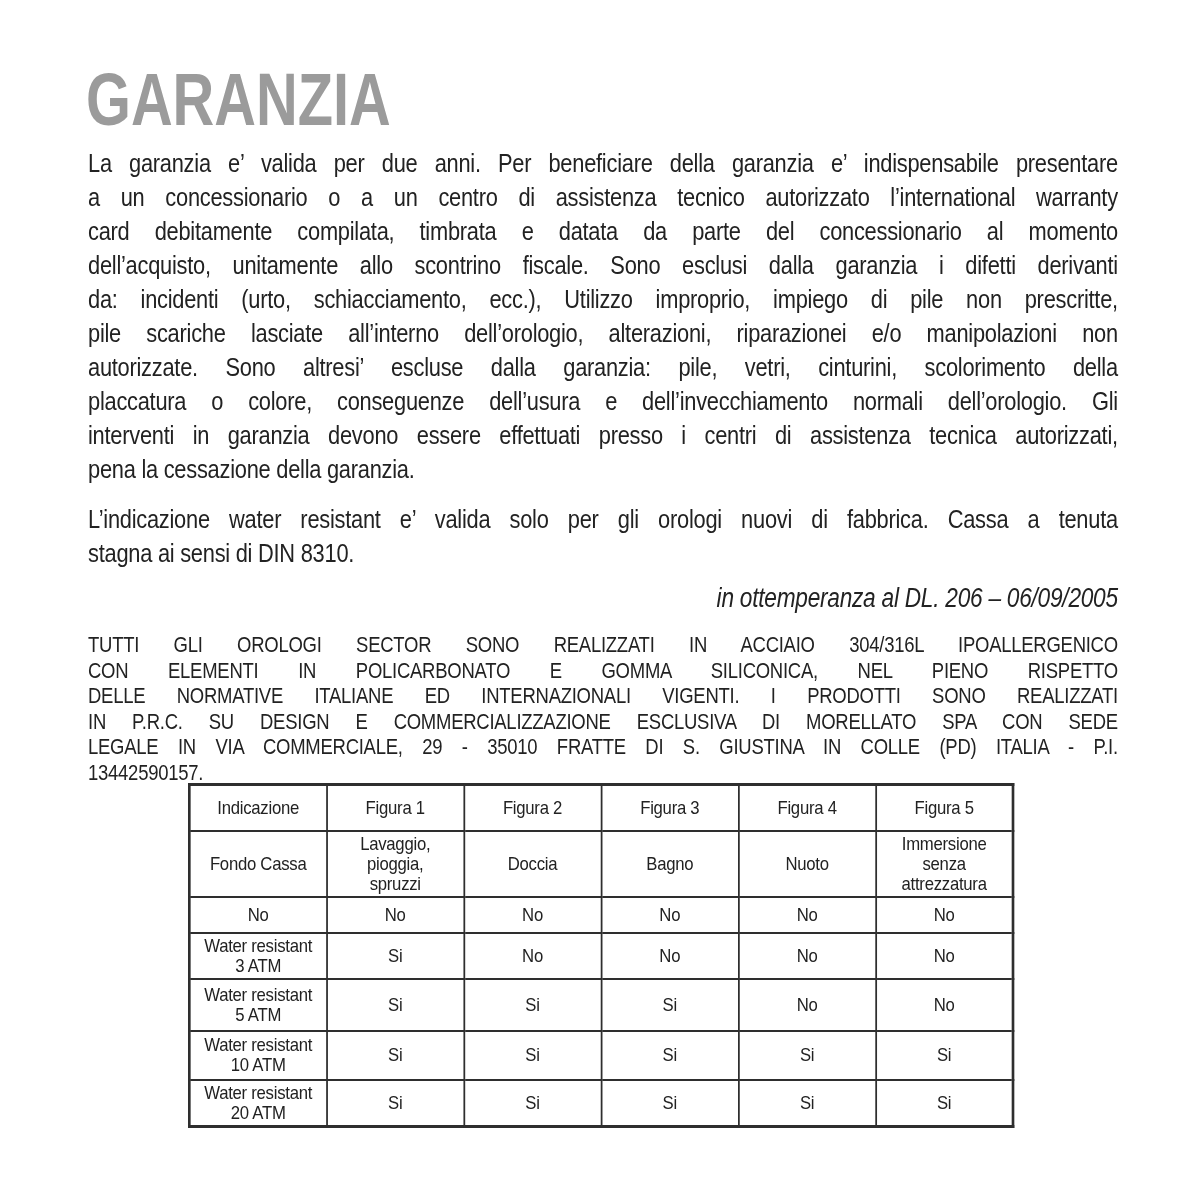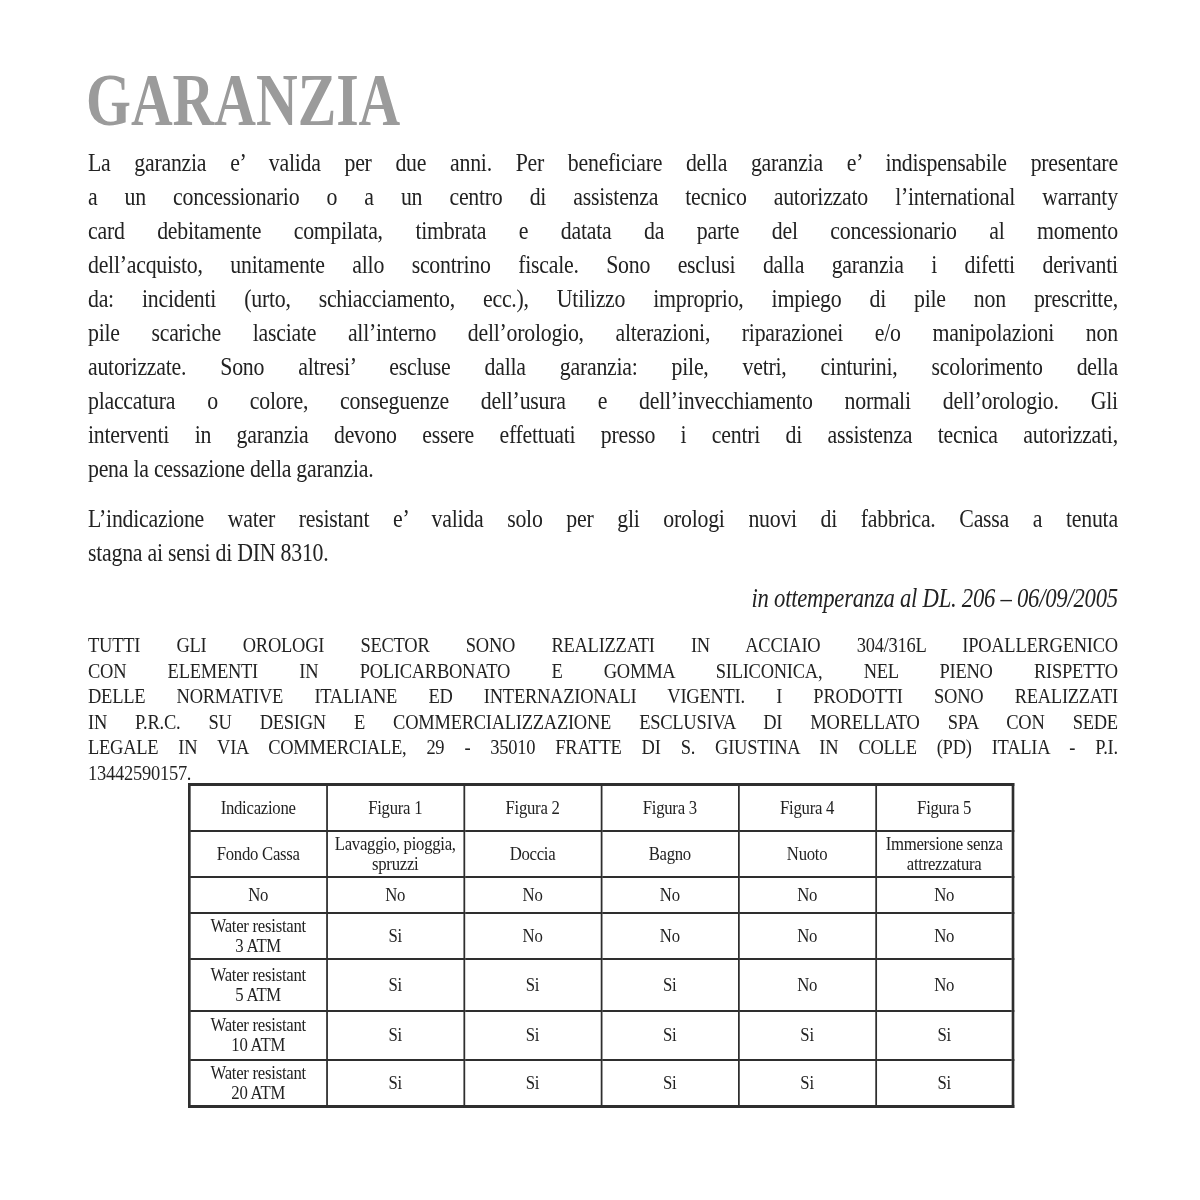--- a/index.html
+++ b/index.html
@@ -6,21 +6,21 @@
     margin: 0;
     padding: 0;
     background: #ffffff;
   }
   .page {
     position: relative;
     width: 1153px;
     height: 1200px;
     background: #ffffff;
     overflow: hidden;
-    font-family: Liberation Serif, serif;
+    font-family: Liberation Sans, sans-serif;
     color: #222222;
   }
   .title {
     position: absolute;
     left: 86px;
     top: 62px;
     margin: 0;
     font-size: 74px;
     line-height: 76px;
     font-weight: 700;

